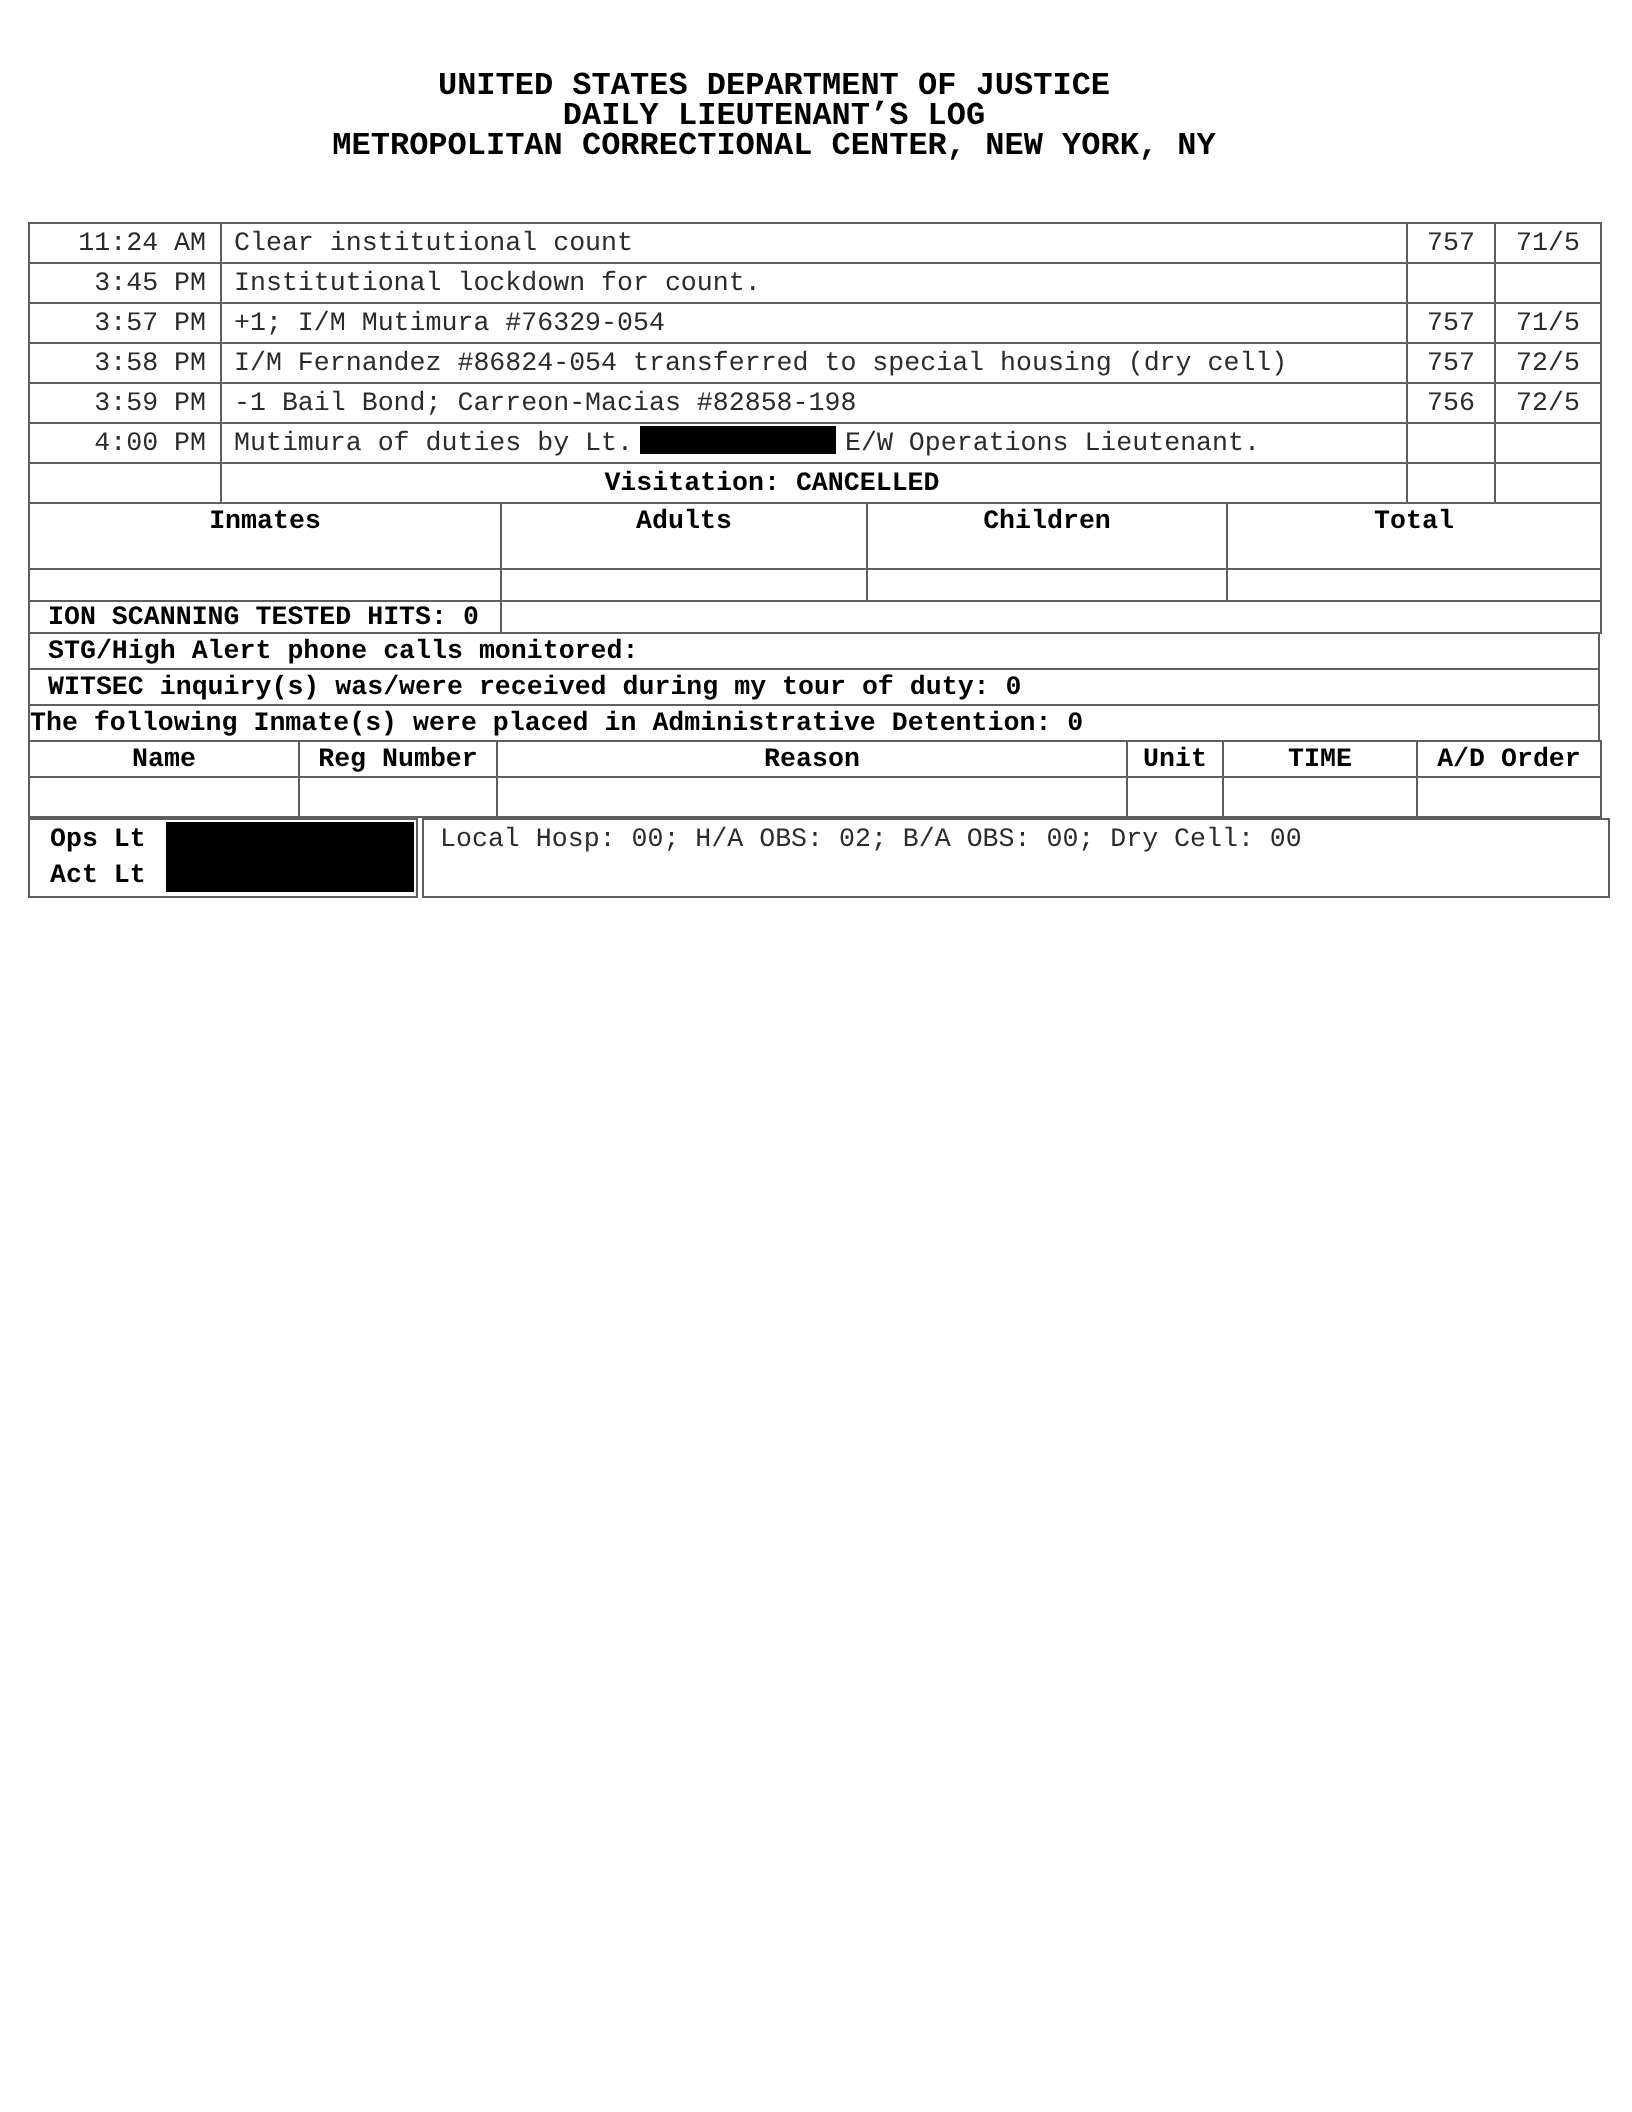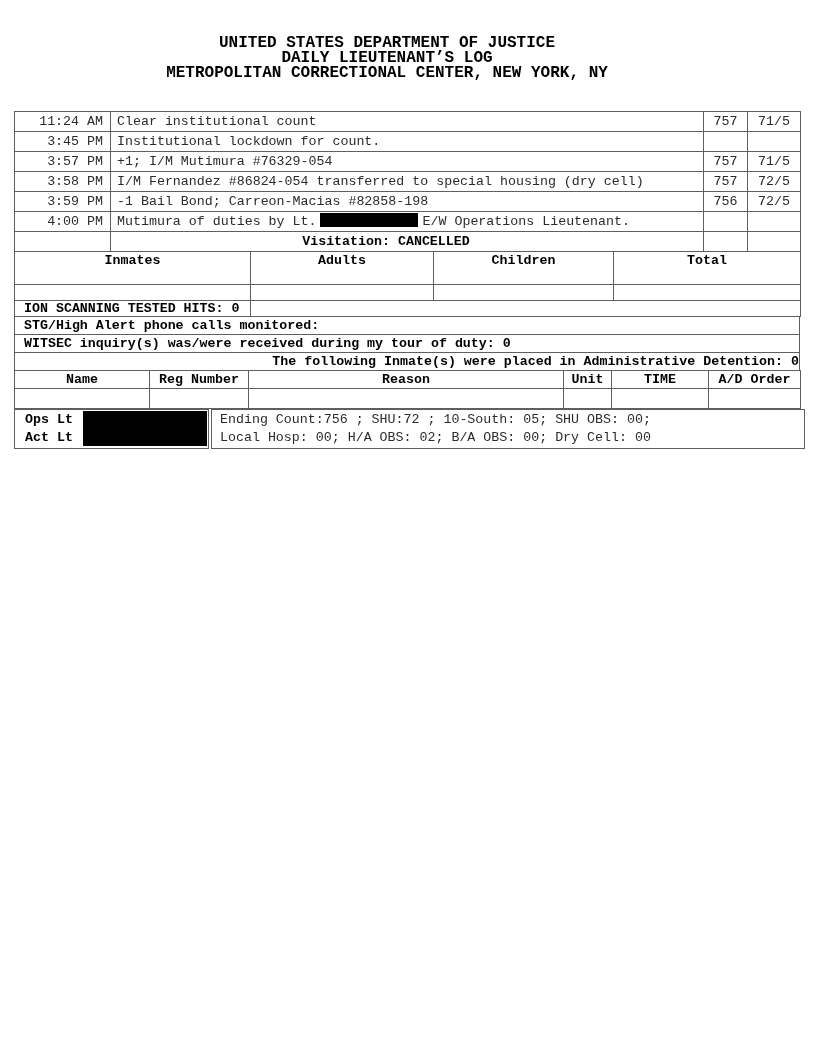--- a/index.html
+++ b/index.html
@@ -33,21 +33,21 @@
   .redaction {
     display:inline-block; width:98px; height:14px; background:#000;
     vertical-align:middle; margin:0 5px 0 3px; transform:translateY(-1px);
   }
   .tblB td { height:31px; vertical-align:top; text-align:center;
              font-weight:bold; color:#000; padding-top:1px; }
   .tblB tr.empty td { height:14px; }
   .tblC td { height:14px; }
   .tblD td { height:17px; }
   .boldcell { font-weight:bold; color:#000; padding-left:9px; }
-  td.centerbold { font-weight:bold; color:#000; text-align:right; padding-left:0; }
+  td.centerbold { font-weight:bold; color:#000; text-align:left; padding-left:0; }
   .tblE td { height:17px; text-align:center; font-weight:bold; color:#000; }
   .tblE tr.empty td { height:19px; }
   .sig-row { display:flex; gap:2px; width:791px; margin-top:0px; }
   .sig-left {
     box-sizing:border-box; width:195px; border:1px solid #5f5f5f;
     position:relative; padding:1px 0 1px 10px; line-height:18px;
     font-weight:bold; color:#000;
   }
   .sig-redaction {
     position:absolute; left:68px; top:1px; width:124px; height:35px;
@@ -201,18 +201,17 @@
   </tbody>
     </table>
 
   <div class="sig-row">
     <div class="sig-left">
       <div>Ops Lt</div>
       <div>Act Lt</div>
       <div class="sig-redaction"></div>
     </div>
     <div class="sig-right">
-      <div>Ending Count:756 ; SHU:72 ; 10-South: 05; SHU OBS: 00;</div>
       <div>Local Hosp: 00; H/A OBS: 02; B/A OBS: 00; Dry Cell: 00</div>
     </div>
   </div>
 
 </div>
 
 </body></html>

